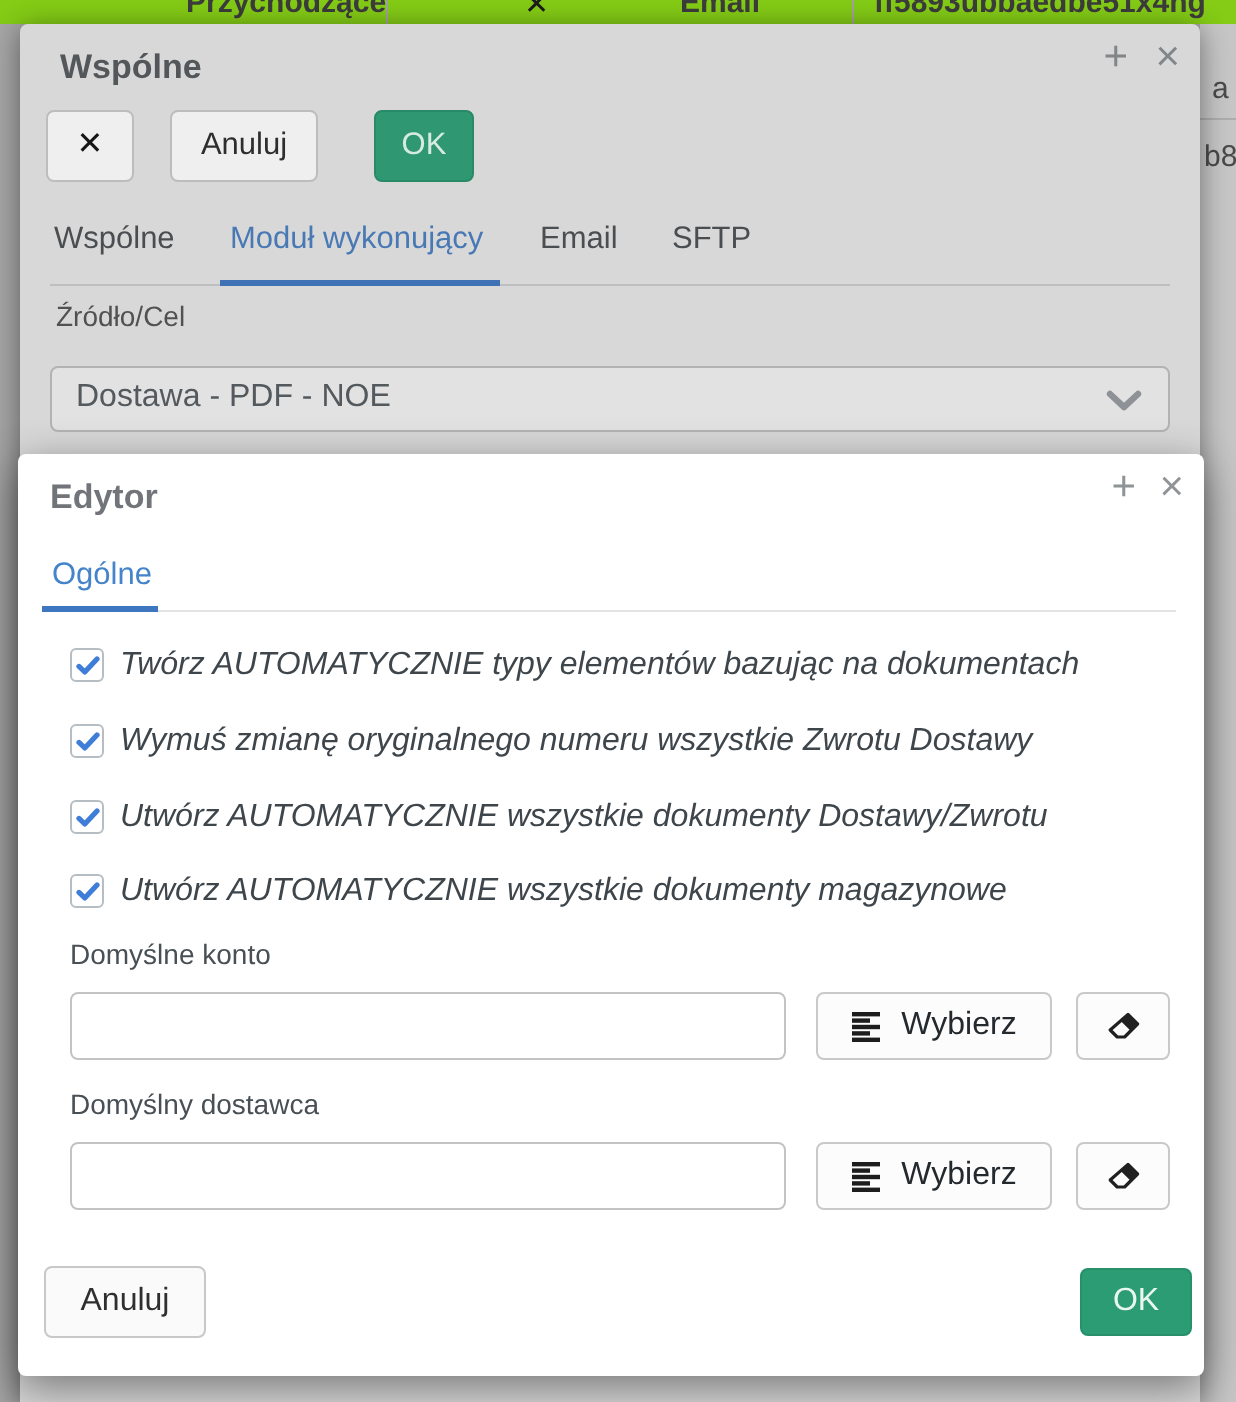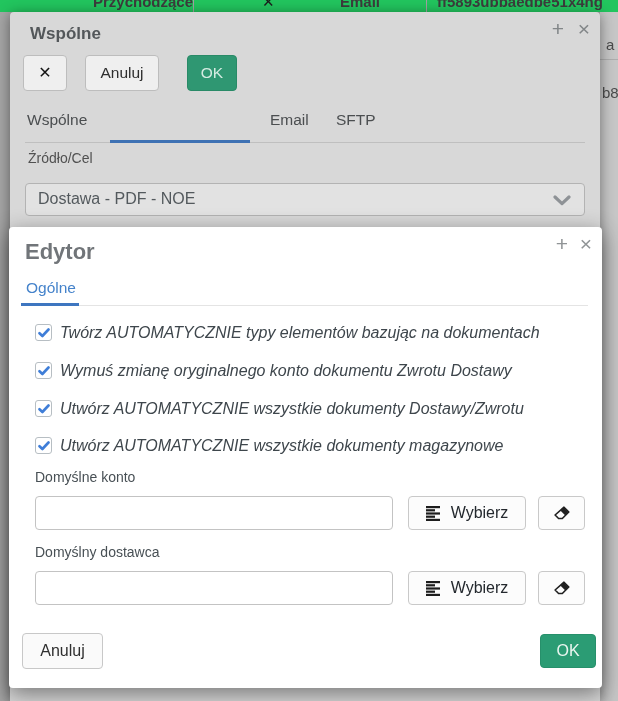--- a/index.html
+++ b/index.html
@@ -6,21 +6,21 @@
   html,body { width:618px; height:701px; }
   body {
     font-family:"Liberation Sans","DejaVu Sans",sans-serif;
     background:#a6a6a6;
     position:relative;
     overflow:hidden;
   }
   
   .bg-top-row {
     position:absolute; left:0; top:0; width:618px; height:12px;
-    background:#22c55e; overflow:hidden;
+    background:#84cc16; overflow:hidden;
   }
   .bg-top-row span { position:absolute; top:-7px; font-size:15px; font-weight:600; color:#3c3c3c; white-space:nowrap; }
   .bg-top-row .vsep { position:absolute; top:0; width:1px; height:12px; background:#a2a2a2; }
   .bg-right-strip {
     position:absolute; left:600px; top:12px; width:18px; height:689px;
     background:#c6c6c6; overflow:hidden;
   }
   .bg-right-strip span { position:absolute; font-size:15px; color:#4a4a4a; }
   .bg-right-strip .hline { position:absolute; left:0; top:47px; width:18px; height:1px; background:#adadad; }
 
@@ -67,21 +67,21 @@
   }
   .koncowka .dropdown .value { position:absolute; left:12px; top:6px; font-size:16px; color:#53595d;text-align:right; }
   .koncowka .dropdown .chev { position:absolute; right:13px; top:11px; }
 
   
   .edytor {
     left:9px; top:227px; width:593px; height:461px;
     background:#ffffff;
     box-shadow:0 6px 22px rgba(0,0,0,.45);
   }
-  .edytor .win-title { left:16px; top:12px; font-size:22px; color:#717579; }
+  .edytor .win-title { left:16px; top:12px; font-size:17px; color:#717579; }
   .edytor .win-plus  { right:34px; color:#909496; }
   .edytor .win-close { right:10px; color:#909496; }
 
   .edytor .tab { position:absolute; top:52px; font-size:15.5px; color:#44484b; white-space:nowrap; }
   .edytor .tab.active { color:#4583cb;text-align:right; }
   .edytor .tabline { position:absolute; left:14px; top:78px; width:565px; height:1px; background:#e4e4e4; }
   .edytor .tab-underline { position:absolute; left:12px; top:76px; width:58px; height:3px; background:#3e76c0; }
 
   .check-row { position:absolute; left:26px; height:18px; }
   .check-box {
@@ -126,34 +126,35 @@
 <div class="bg-top-row">
   <span style="left:93px">Przychodzące</span>
   <span style="left:262px;font-weight:800;color:#1c1c1c">✕</span>
   <span style="left:340px">Email</span>
   <span style="left:437px">ff5893ubbaedbe51x4ng</span>
   <i class="vsep" style="left:193px"></i>
   <i class="vsep" style="left:426px"></i>
 </div>
 <div class="bg-right-strip">
   <span style="left:6px;top:24px">a</span>
-  <span style="left:2px;top:72px">b8</span>
+  <span style="left:2px;top:58px">b8</span>
   <i class="hline"></i>
 </div>
 
 <section class="dialog koncowka">
   <h1 class="win-title">Wspólne</h1>
   <span class="win-plus">+</span>
   <span class="win-close">×</span>
 
   <div class="btn btn-x">✕</div>
   <div class="btn btn-cancel">Anuluj</div>
   <div class="btn btn-ok">OK</div>
 
   <span class="tab" style="left:17px">Wspólne</span>
+  <span class="tab active" style="left:105px">Moduł wykonujący</span>
   <span class="tab" style="left:260px">Email</span>
   <span class="tab" style="left:326px">SFTP</span>
   <i class="tabline"></i>
   <i class="tab-underline"></i>
 
   <label class="field-label">Źródło/Cel</label>
   <div class="dropdown">
     <span class="value">Dostawa - PDF - NOE</span>
     <span class="chev icon">
       <svg width="18" height="11" viewBox="0 0 18 11">
@@ -183,21 +184,21 @@
     <span class="check-label">Twórz AUTOMATYCZNIE typy elementów bazując na dokumentach</span>
   </div>
   <div class="check-row" style="top:135px">
     <span class="check-box">
       <span class="icon">
         <svg width="12" height="10" viewBox="0 0 12 10">
             <path d="M1.5 5.2 L4.4 8 L10.5 1.5" stroke="#3f7ed8" stroke-width="2.6" fill="none" stroke-linecap="round" stroke-linejoin="round"></path>
           </svg>
       </span>
     </span>
-    <span class="check-label">Wymuś zmianę oryginalnego konto dokumentu Zwrotu Dostawy</span>
+    <span class="check-label">Wymuś zmianę oryginalnego numeru wszystkie Zwrotu Dostawy</span>
   </div>
   <div class="check-row" style="top:173px">
     <span class="check-box">
       <span class="icon">
         <svg width="12" height="10" viewBox="0 0 12 10">
             <path d="M1.5 5.2 L4.4 8 L10.5 1.5" stroke="#3f7ed8" stroke-width="2.6" fill="none" stroke-linecap="round" stroke-linejoin="round"></path>
           </svg>
       </span>
     </span>
     <span class="check-label">Utwórz AUTOMATYCZNIE wszystkie dokumenty Dostawy/Zwrotu</span>

